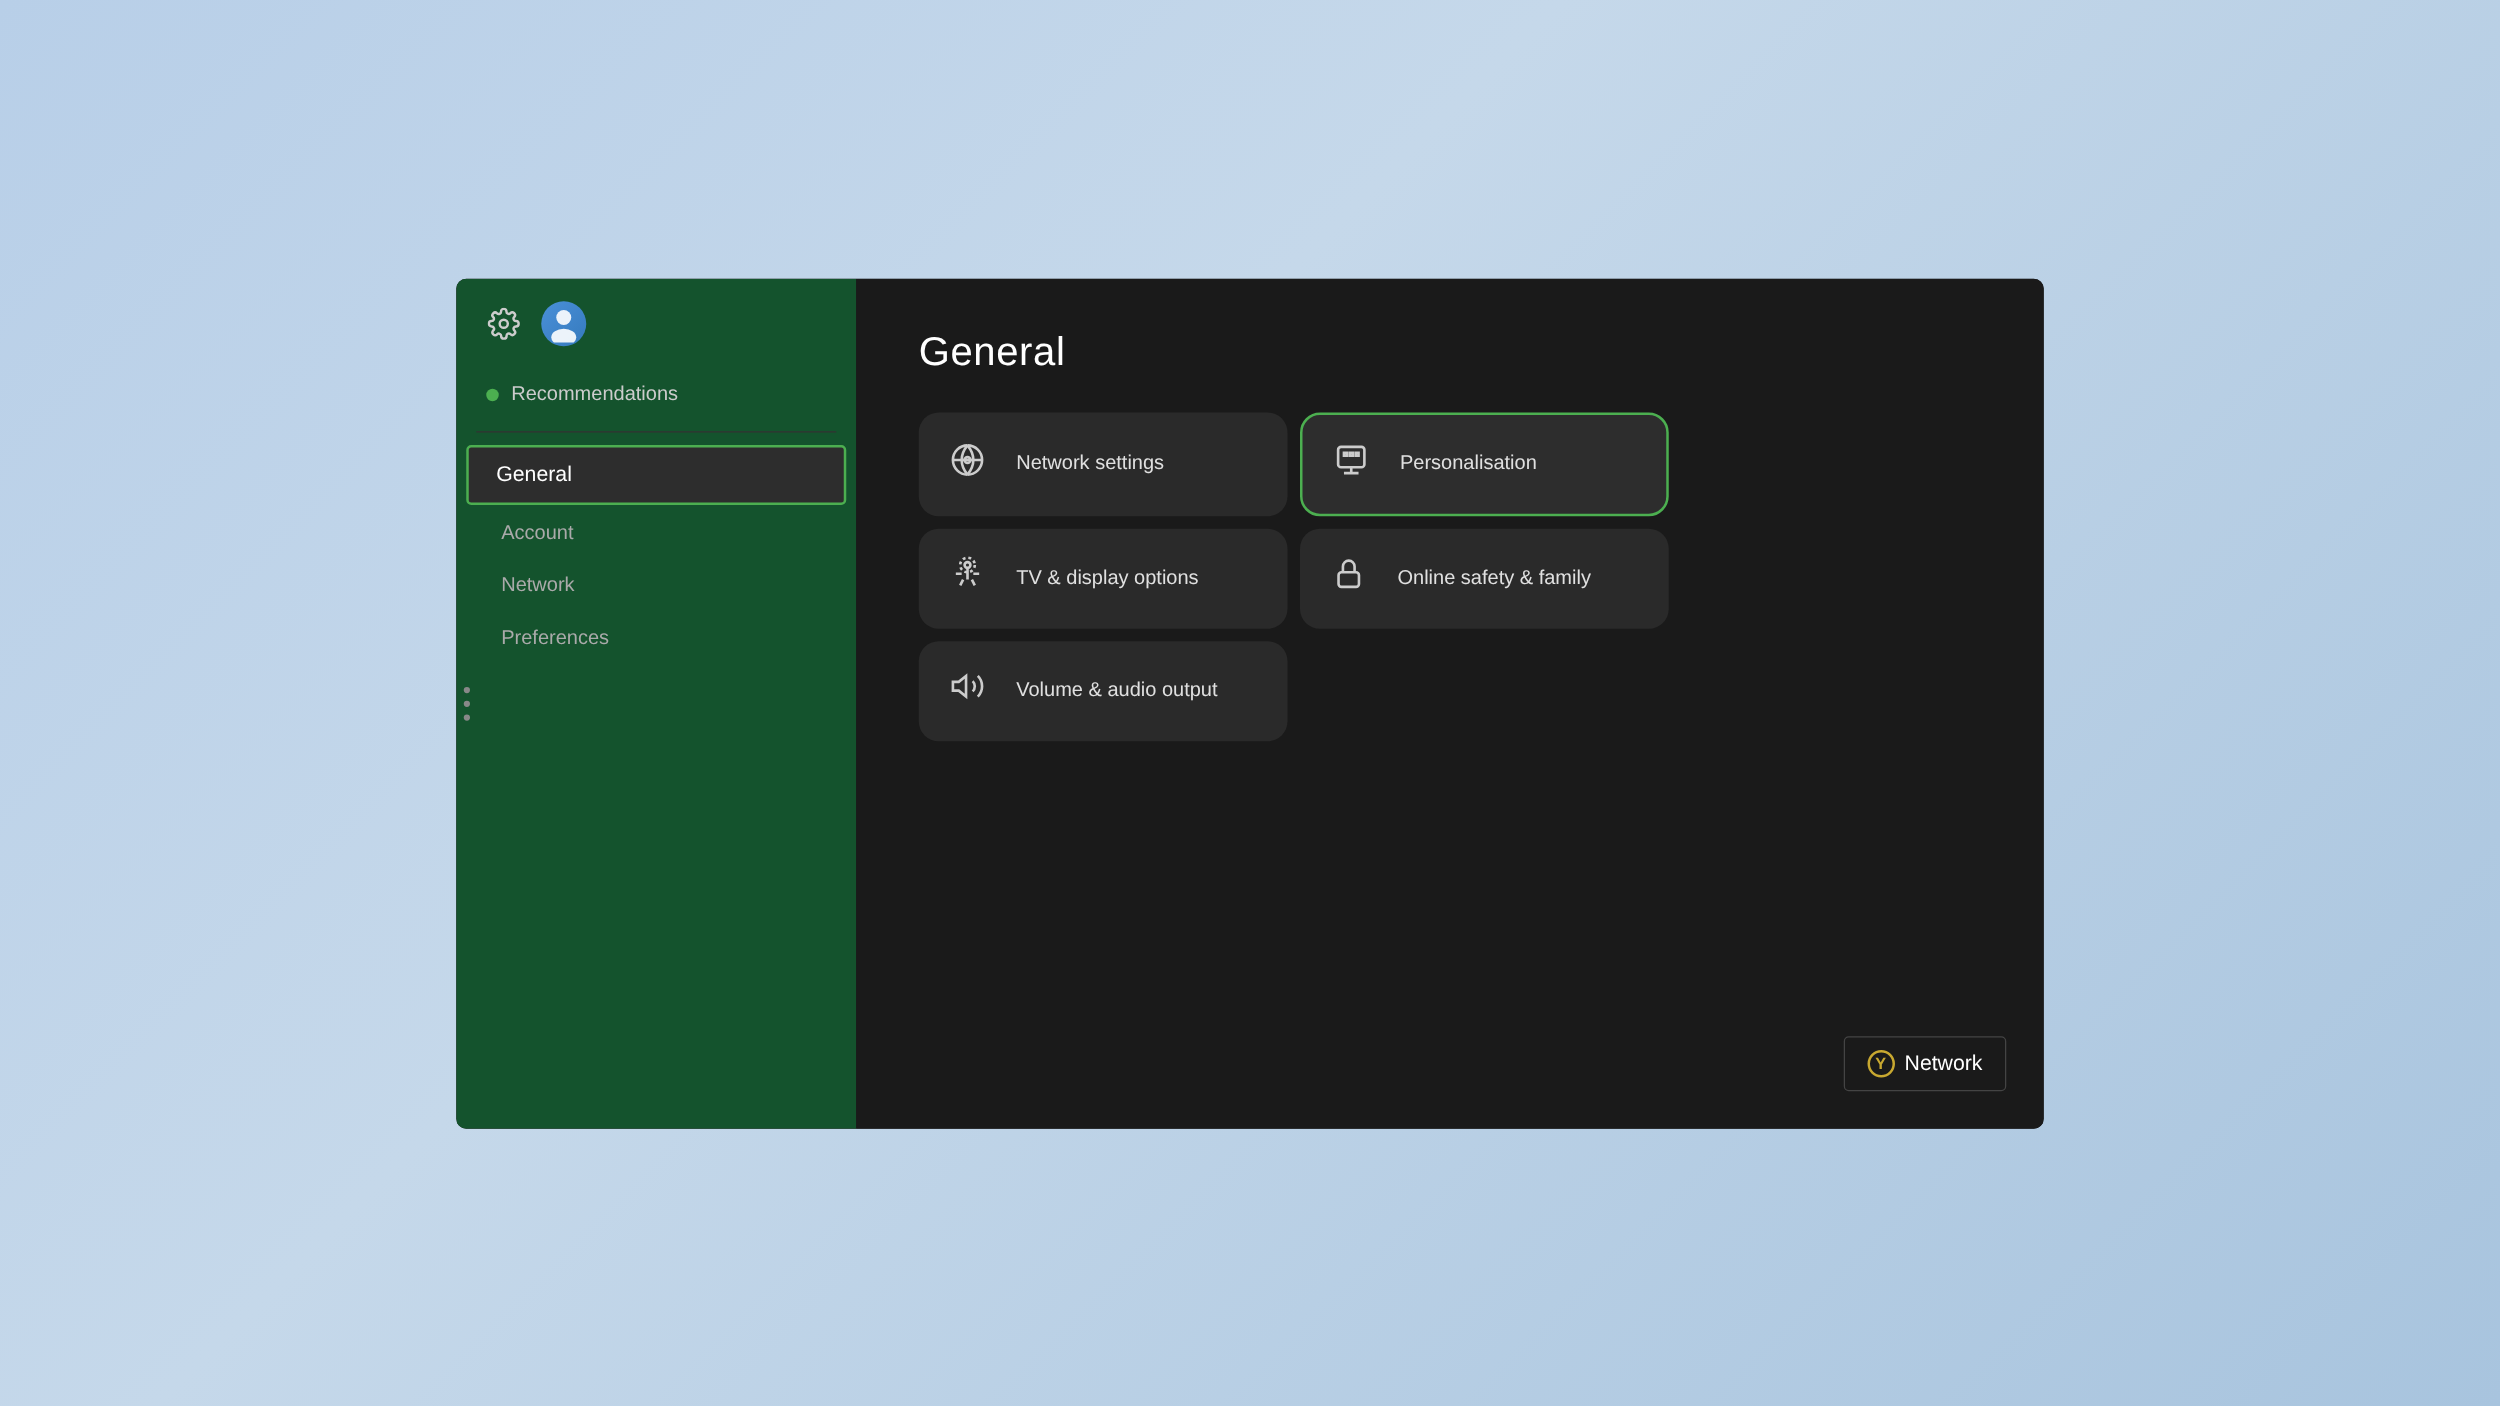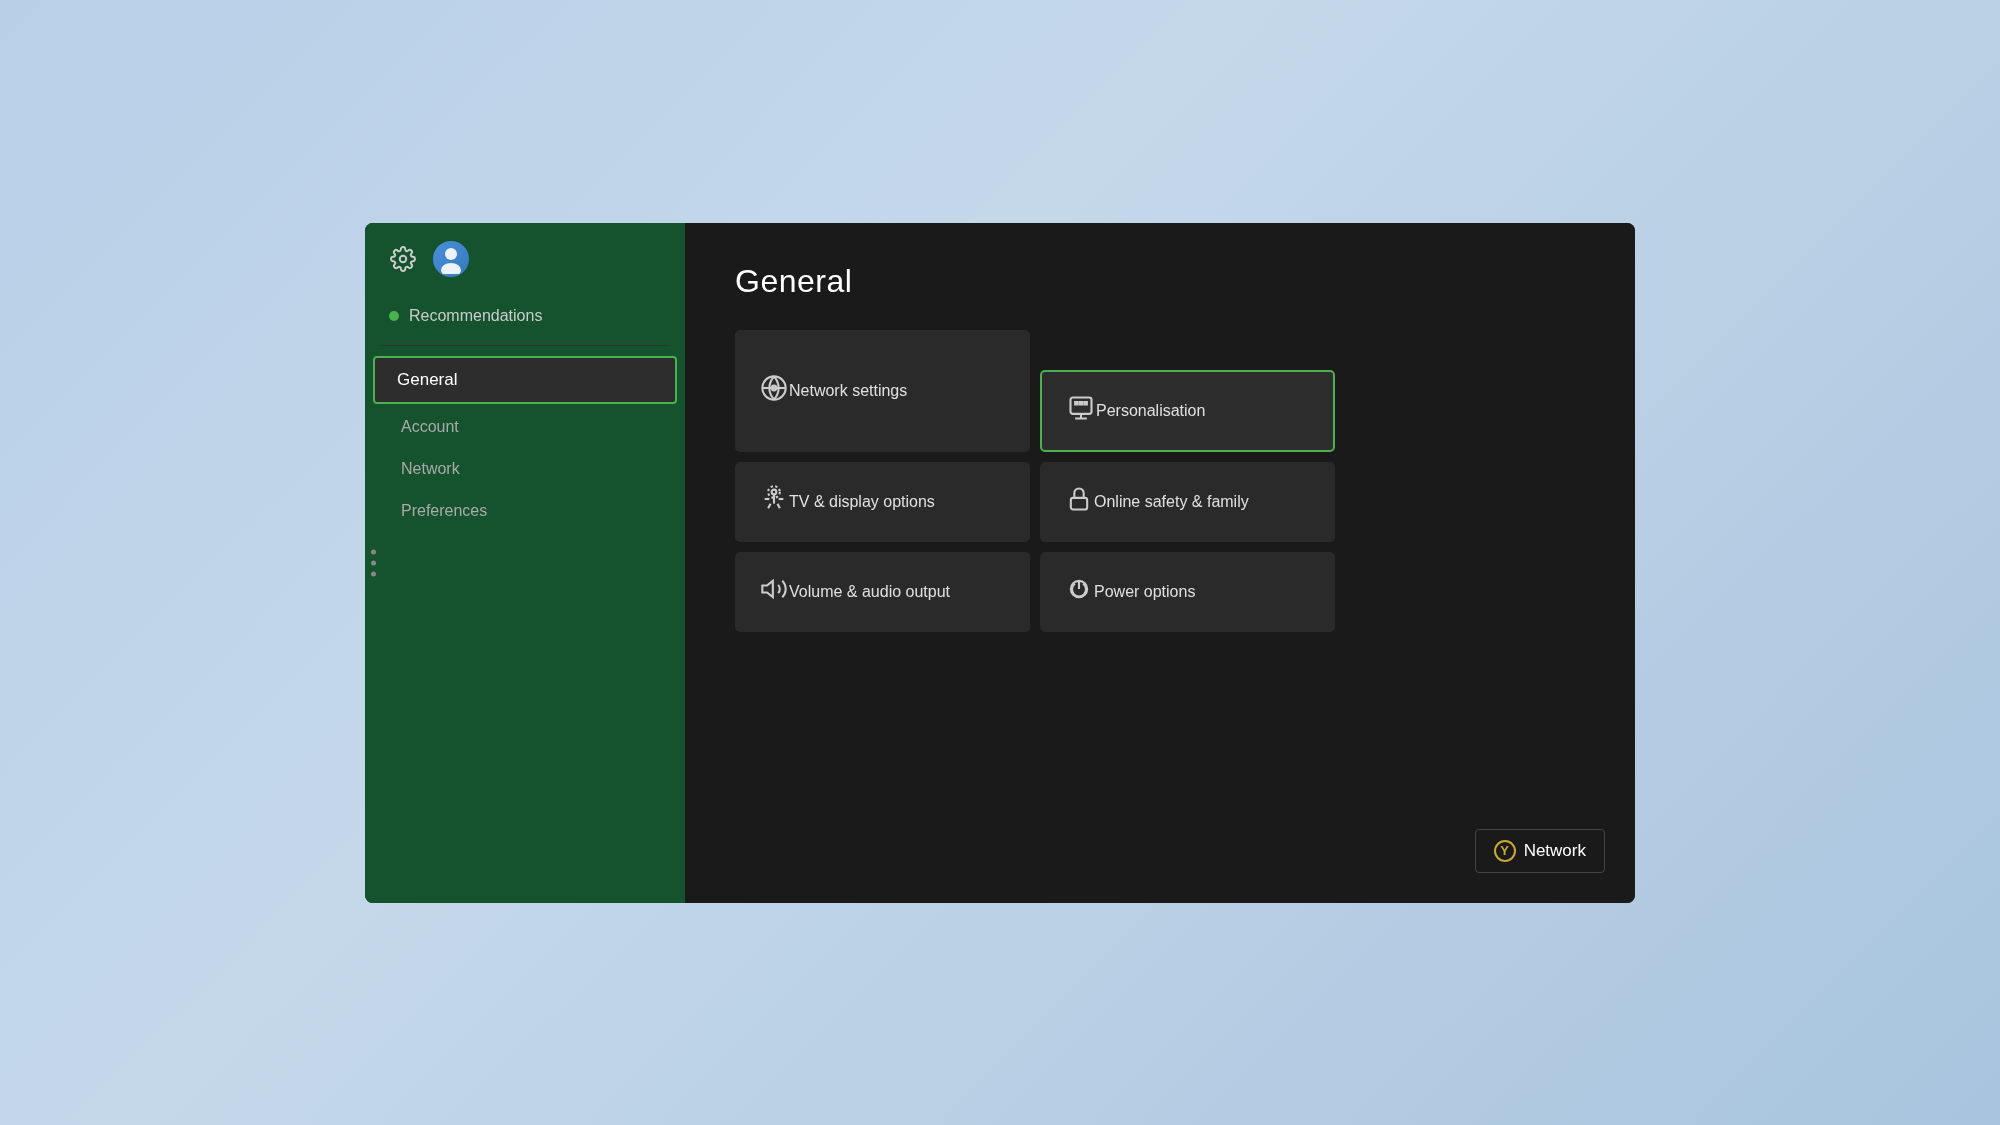--- a/index.html
+++ b/index.html
@@ -133,34 +133,33 @@
 
     .grid {
       display: grid;
       grid-template-columns: 1fr 1fr;
       gap: 10px;
       max-width: 600px;
     }
 
     .grid-item {
       background: #2a2a2a;
-      border-radius: 5px;
+      border-radius: 16px;
       padding: 22px 24px;
       display: flex;
       align-items: center;
-      gap: 0;
+      gap: 24px;
       cursor: pointer;
       transition: background 0.15s;
       min-height: 80px;
     }
 
     .grid-item.selected {
       background: #2d2d2d;
       border: 2.5px solid #4caf50;
-      margin-top: 40px;
     }
 
     .grid-item-icon {
       color: #ccc;
       font-size: 24px;
       width: 30px;
       text-align: center;
       flex-shrink: 0;
     }
 
@@ -321,30 +320,20 @@
         <div class="grid-item-icon">
           <svg class="icon-svg" viewBox="0 0 24 24">
             <polygon points="11 5 6 9 2 9 2 15 6 15 11 19 11 5"></polygon>
             <path d="M19.07 4.93a10 10 0 0 1 0 14.14"></path>
             <path d="M15.54 8.46a5 5 0 0 1 0 7.07"></path>
           </svg>
         </div>
         <span class="grid-item-label">Volume &amp; audio output</span>
       </div>
 
-      <div class="grid-item">
-        <div class="grid-item-icon">
-          <svg class="icon-svg" viewBox="0 0 24 24">
-            <circle cx="12" cy="12" r="7"></circle>
-            <path d="M12 5v7"></path>
-            <path d="M8.5 7.5A6 6 0 1 0 15.5 7.5"></path>
-          </svg>
-        </div>
-        <span class="grid-item-label">Power options</span>
-      </div>
 
     </div>
 
     <div class="search-btn">
       <div class="y-button">Y</div>
       <span>Network</span>
     </div>
   </div>
 </div>
 

